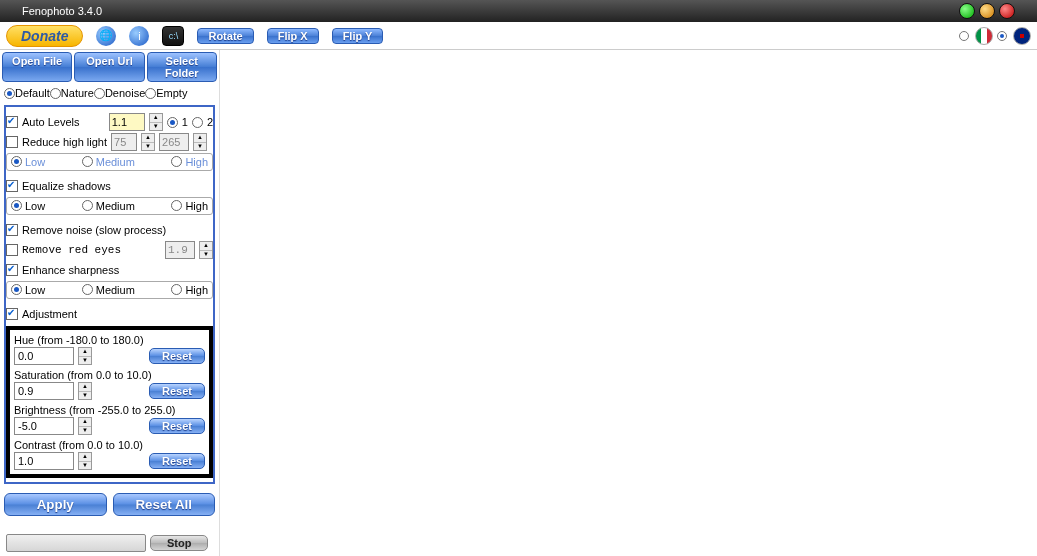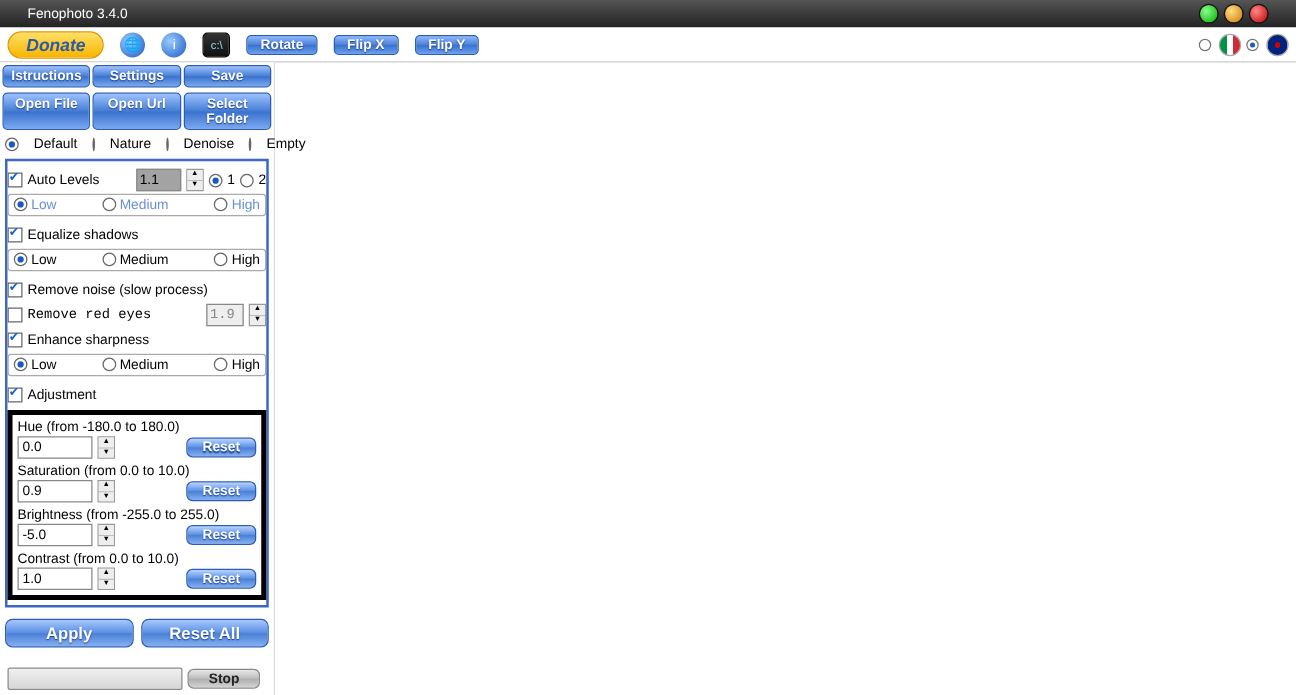--- a/index.html
+++ b/index.html
@@ -87,38 +87,38 @@
     border-radius:4px;
     color:#fff;
     font-weight:bold;
     text-align:center;
     padding:2px 0;
     cursor:pointer;
     font-size:11px;
     text-shadow:0 1px 1px #1a3a88;
   }
   .tab-btn.small{ font-size:11px; }
-  .preset-row { display:flex; align-items:center; gap:12px; padding:3px 4px; font-size:11px;}
+  .preset-row { display:flex; align-items:center; gap:0; padding:3px 4px; font-size:11px;}
   .radio { width:11px; height:11px; border-radius:50%; border:1px solid #666; background:#fff; display:inline-block; position:relative; cursor:pointer; vertical-align:middle;}
   .radio.checked::after{ content:""; display:block; width:5px; height:5px; border-radius:50%; background:#1a58c4; margin:2px;}
   .checkbox { width:12px; height:12px; border:1px solid #666; background:#fff; display:inline-block; position:relative; cursor:pointer; vertical-align:middle; font-size:9px; line-height:10px; text-align:center; color:#0a60d0;}
   .checkbox.checked::after{ content:"✔"; position:absolute; left:0; top:-1px; font-size:10px;}
   .panel {
     margin: 3px 4px;
     border: 2px solid #3e66c6;
     background: #fff;
     padding: 4px 0;
   }
   .row { display:flex; align-items:center; gap:4px; margin:2px 0; font-size:11px; min-height:18px;}
   .num-input {
     width:36px;
     height:18px;
     border:1px solid #888;
     font-size:11px;
-    background:#a3a3a3;
+    background:#fef9c3;
     padding:1px 2px;
   }
   .num-input.dis { background:#eee; color:#888;}
   .spinner { width:14px; height:18px; display:inline-flex; flex-direction:column; border:1px solid #999; }
   .spinner div{ flex:1; font-size:6px; line-height:7px; text-align:center; cursor:pointer; background:#eee; border-bottom:1px solid #bbb;}
   .spinner div:last-child{border-bottom:none;}
   .lmh-row {
     border:1px solid #aaa;
     border-radius:3px;
     padding:2px 4px;
@@ -218,25 +218,20 @@
   <div class="toolbar1-right">
     <span class="smallradio"></span>
     <span class="flag it"></span>
     <span class="smallradio checked"></span>
     <span class="flag uk"></span>
   </div>
 </div>
 
 <div class="left-col">
 
-  <div class="tabrow">
-    <div class="tab-btn">Istructions</div>
-    <div class="tab-btn">Settings</div>
-    <div class="tab-btn">Save</div>
-  </div>
   <div class="tabrow2">
     <div class="tab-btn small">Open File</div>
     <div class="tab-btn small">Open Url</div>
     <div class="tab-btn small">Select Folder</div>
   </div>
 
   <div class="preset-row">
     <span class="radio checked"></span>
     <span>Default</span>
     <span class="radio"></span>
@@ -257,20 +252,34 @@
           <div>▲</div>
           <div>▼</div>
         </span>
       <span class="radio checked"></span>
       <span>1</span>
       <span class="radio"></span>
       <span>2</span>
     </div>
 
 
+    <div class="row">
+      <span class="checkbox"></span>
+      <span>Reduce high light</span>
+      <input class="num-input dis" style="width: 26px;" value="75">
+      <span class="spinner">
+          <div>▲</div>
+          <div>▼</div>
+        </span>
+      <input class="num-input dis" style="width: 30px;" value="265">
+      <span class="spinner">
+          <div>▲</div>
+          <div>▼</div>
+        </span>
+    </div>
 
     <div class="lmh-row disabled">
       <div class="lmh-item">
           <span class="radio checked"></span>
           <span style="color:#6a8fd9">Low</span>
         </div>
       <div class="lmh-item">
           <span class="radio"></span>
           <span style="color:#6a8fd9">Medium</span>
         </div>

